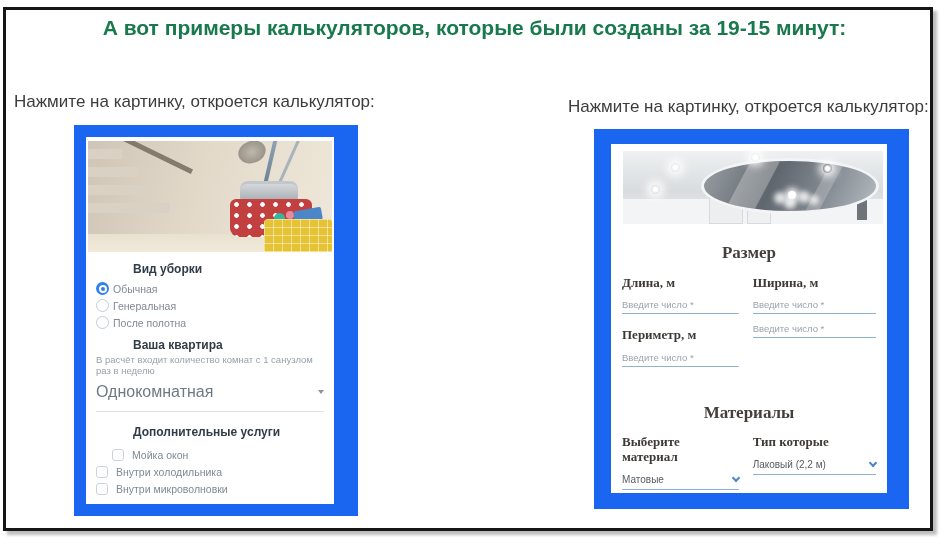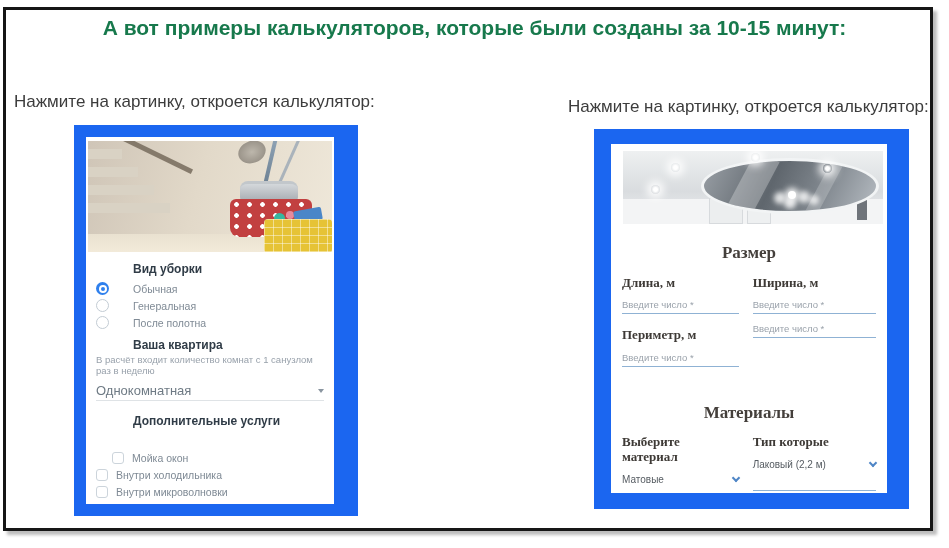--- a/index.html
+++ b/index.html
@@ -60,35 +60,35 @@
     background-image:linear-gradient(rgba(255,255,255,.45) 1px, rgba(255,255,255,0) 1px),
                      linear-gradient(90deg, rgba(255,255,255,.45) 1px, rgba(255,255,255,0) 1px);
     background-size:9px 8px; }
 
   .card-title { margin-top:9px; text-align:center; font-size:17px; font-weight:bold; color:#3b4a57; }
   .card-body { padding:0 10px; }
   .sec-label { font-size:12px; font-weight:bold; color:#303c47;padding-left:37px; }
   .lb1 { margin-top:10px; } .lb2 { margin-top:9px; } .lb3 { margin-top:13px; }
   .hint { margin-top:2px; font-size:9.5px; color:#98a1ab; }
 
-  .radio-row { display:flex; align-items:center; gap:24px; height:13px; }
+  .radio-row { display:flex; align-items:center; gap:4px; height:13px; }
   .radio-row.f { margin-top:6px; } .radio-row + .radio-row { margin-top:4px; }
   .radio { width:13px; height:13px; border-radius:50%; border:1.5px solid #c3ccd4;
            background:#fff; position:relative; flex:0 0 13px; }
   .radio.sel { border:none; background:#2f80ed; }
   .radio.sel::after { content:""; position:absolute; inset:2.5px; border:2px solid #fff; border-radius:50%; }
   .radio-label, .check-label { font-size:10.5px; color:#7f8a95; }
 
   .select-line { margin-top:7px; display:flex; justify-content:space-between; align-items:center;
-    padding-bottom:2px; border-bottom:1px solid #dfe3e6; font-size:13px; color:#6e7a84; }
+    padding-bottom:10px; border-bottom:1px solid #dfe3e6; font-size:16px; color:#6e7a84; }
   .chev-sm { width:0; height:0; border-left:3.5px solid transparent; border-right:3.5px solid transparent;
     border-top:4px solid #8a95a0; }
 
   .check-row { display:flex; align-items:center; gap:8px; height:12px; }
-  .check-row.f { margin-top:24px;padding-left:16px; } .check-row + .check-row { margin-top:5px; }
+  .check-row.f { margin-top:10px;padding-left:16px; } .check-row + .check-row { margin-top:5px; }
   .checkbox { width:12px; height:12px; border:1.5px solid #ccd4db; border-radius:3px;
     background:#fff; flex:0 0 12px; }
 
   
   .photo-ceiling { position:relative; margin:7px 4px 0 12px; height:73px; overflow:hidden;
     background:linear-gradient(180deg,#eef0f1,#d9dcdf 55%,#f0f1f2); }
   .photo-ceiling .wall { position:absolute; left:0; bottom:0; width:100%; height:25px; background:#f3f4f5; }
   .photo-ceiling .door1 { position:absolute; left:86px; bottom:0; width:34px; height:26px;
     border:1px solid #d7dadd; background:#eceeef; }
   .photo-ceiling .door2 { position:absolute; left:124px; bottom:0; width:24px; height:22px;
@@ -116,30 +116,30 @@
   .h-size { margin-top:19px; } .h-mat { margin-top:36px; }
 
   .cols { display:flex; gap:14px; padding:0 11px; }
   .col1 { width:121px; } .col2 { width:128px; }
   .flabel { font-family:"Liberation Serif", serif; font-weight:bold; font-size:13px;
     color:#3e3a36; line-height:1.18; }
   .fl1 { margin-top:12px; } .fl2 { margin-top:13px; } .fl3 { margin-top:11px; }
   .finput { margin-top:9px; border-bottom:1.5px solid #8fb2d4; padding-bottom:3px;
     font-size:9.5px; color:#9aa2ab; }
   .fselect { margin-top:10px; display:flex; justify-content:space-between; align-items:center;
-    border-bottom:1.5px solid #8fb2d4; padding-bottom:20px; font-size:10px; color:#565c62; }
+    border-bottom:1.5px solid #8fb2d4; padding-bottom:4px; font-size:10px; color:#565c62; }
   .chev-blue { width:6px; height:6px; border-right:2px solid #4f86c6; border-bottom:2px solid #4f86c6;
     transform:rotate(45deg); margin-top:-3px; }
 </style>
 </head>
 <body>
 
 <div class="frame"></div>
 
-<h1 class="page-title">А вот примеры калькуляторов, которые были созданы за 10-15 минут:</h1>
+<h1 class="page-title">А вот примеры калькуляторов, которые были созданы за 19-15 минут:</h1>
 
 <div class="caption cl">Нажмите на картинку, откроется калькулятор:</div>
 <div class="caption cr">Нажмите на картинку, откроется калькулятор:</div>
 
 <a class="thumb tl">
   <div class="card">
     <div class="photo-clean">
       <div class="rail"></div>
       <div class="step s1"></div>
       <div class="step s2"></div>

